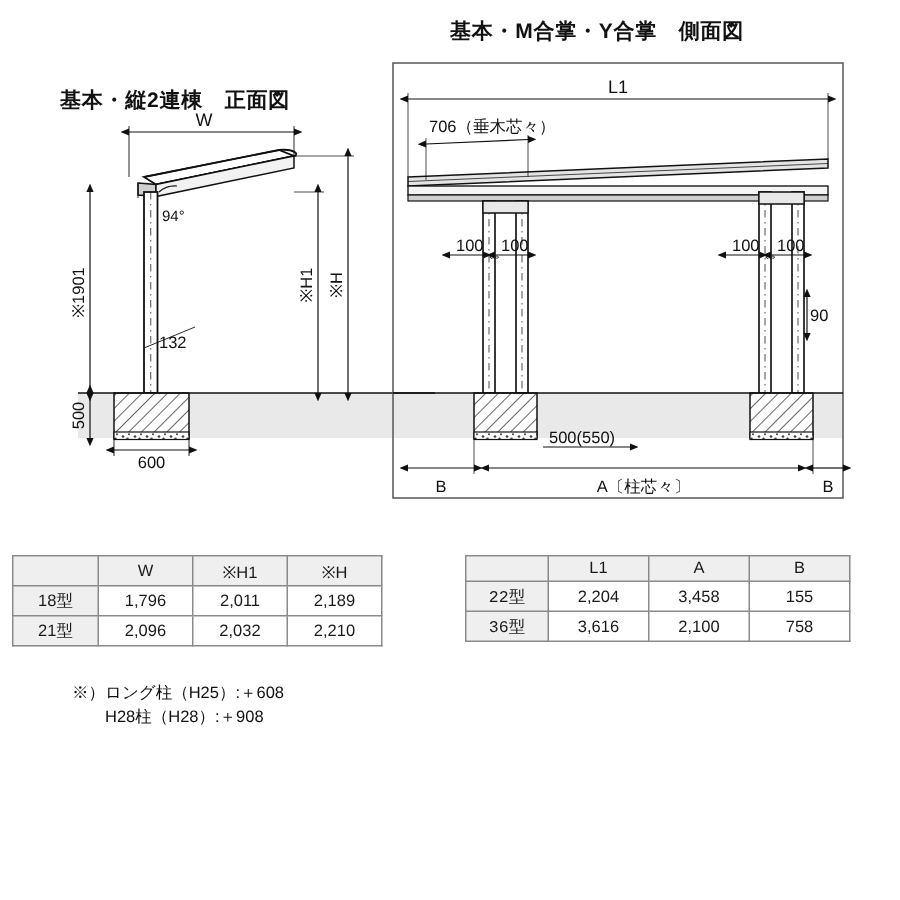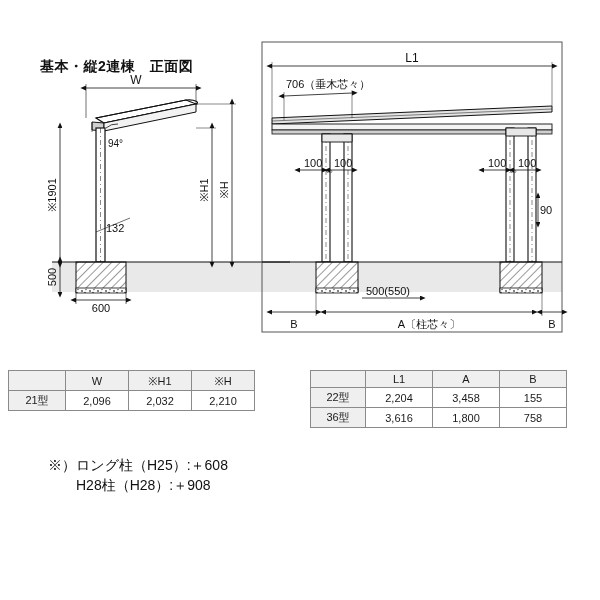--- a/index.html
+++ b/index.html
@@ -25,33 +25,34 @@
     padding:2px 4px;
     font-weight:normal;
     background:#ffffff;
     white-space:nowrap;
   }
   table thead th{background:#efefef;}
   #left-table{left:8px;top:370px;}
   #left-table th:first-child,#left-table td:first-child{width:48px;background:#efefef;}
   #left-table th,#left-table td{width:54px;}
   #right-table{left:310px;top:370px;}
-  #right-table th:first-child,#right-table td:first-child{width:46px;background:#efefef;}
+  #right-table th:first-child,#right-table td:first-child{width:46px;background:#efefef;font-family:Liberation Mono, monospace;}
   #right-table th,#right-table td{width:58px;}
 
-  .note{position:absolute;font-size:14px;color:#111;line-height:1.45;white-space:pre;}
+  .note{position:absolute;font-size:11px;color:#111;line-height:1.45;white-space:pre;}
   #left-note{left:48px;top:455px;}
   #right-note{left:336px;top:487px;}
 </style>
 </head>
 <body>
 
 <div class="stage">
 
   <div class="ttl" id="left-title">基本・縦2連棟　正面図</div>
+  <div class="ttl" id="right-title">基本・M合掌・Y合掌　側面図</div>
 
   <svg viewBox="0 0 600 600">
     <defs>
       <pattern id="hatch" width="6" height="6" patternUnits="userSpaceOnUse" patternTransform="rotate(45)">
         <rect width="6" height="6" fill="#ffffff"></rect>
         <line x1="0" y1="0" x2="0" y2="6" stroke="#333" stroke-width="1"></line>
       </pattern>
       <pattern id="gravel" width="8" height="6" patternUnits="userSpaceOnUse">
         <rect width="8" height="6" fill="#ffffff"></rect>
         <circle cx="2" cy="3" r="0.9" fill="#444"></circle>
@@ -193,20 +194,26 @@
     <thead>
       <tr>
         <th></th>
         <th>W</th>
         <th>※H1</th>
         <th>※H</th>
       </tr>
     </thead>
     <tbody>
       <tr>
+        <td>18型</td>
+        <td>1,796</td>
+        <td>2,011</td>
+        <td>2,189</td>
+      </tr>
+      <tr>
         <td>21型</td>
         <td>2,096</td>
         <td>2,032</td>
         <td>2,210</td>
       </tr>
     </tbody>
   </table>
 
   <table id="right-table">
     <thead>
@@ -220,21 +227,21 @@
     <tbody>
       <tr>
         <td>22型</td>
         <td>2,204</td>
         <td>3,458</td>
         <td>155</td>
       </tr>
       <tr>
         <td>36型</td>
         <td>3,616</td>
-        <td>1,800</td>
+        <td>2,100</td>
         <td>758</td>
       </tr>
     </tbody>
   </table>
 
   <div class="note" id="left-note">※）ロング柱（H25）:＋608
 　　H28柱（H28）:＋908</div>
 
 </div>
 

